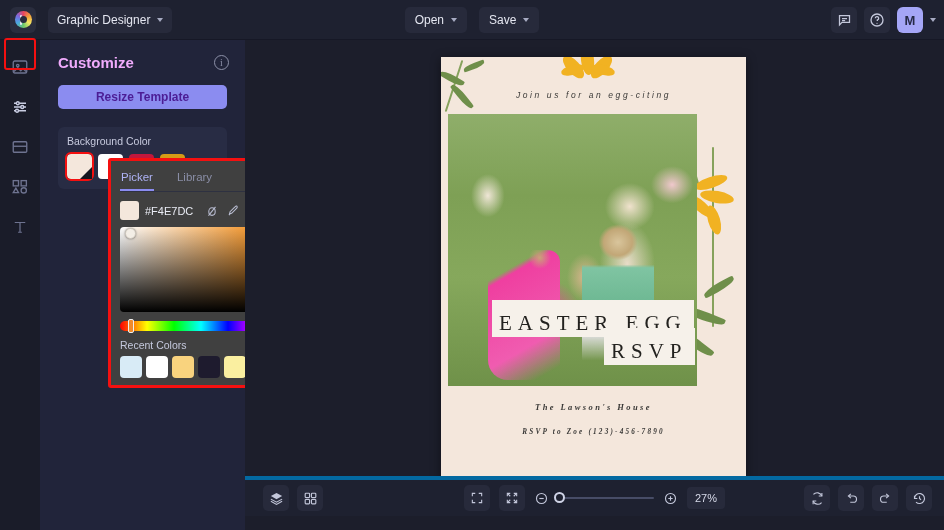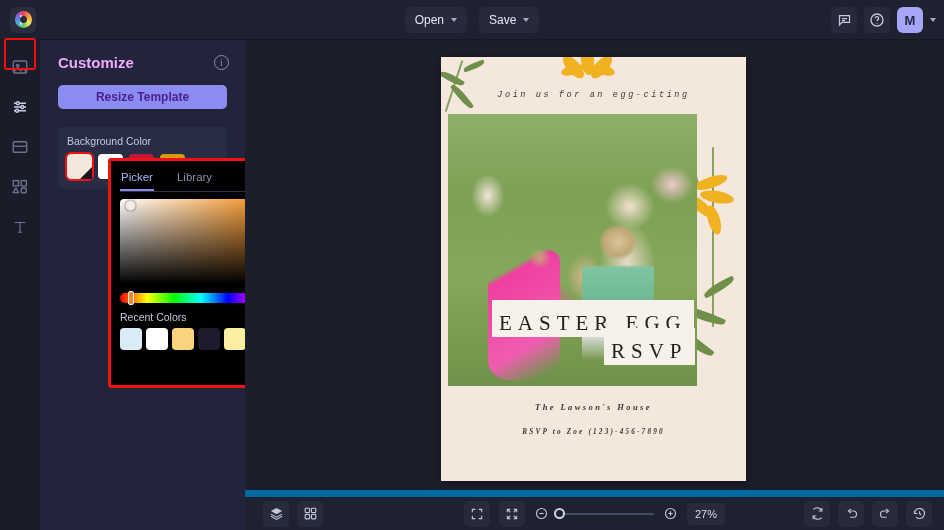--- a/index.html
+++ b/index.html
@@ -110,21 +110,21 @@
   .sw { width: 25px; height: 25px; border-radius: 4px; }
   .sw.sel { outline: 2.5px solid #f41010; outline-offset: 0px; position: relative; }
   .sw-tri {
     position: absolute; right: 0; bottom: 0; width: 0; height: 0;
     border-left: 12px solid transparent; border-bottom: 12px solid #15161f;
   }
 
   
   .picker {
     position: absolute; left: 108px; top: 158px; width: 186px; height: 230px;
-    background: #000000; border: 3px solid #f41010; border-radius: 3px;
+    background: #404040; border: 3px solid #f41010; border-radius: 3px;
     padding: 6px 9px 9px 9px;
   }
   .pk-tabs { display: flex; gap: 22px; border-bottom: 1px solid #2e3141; }
   .pk-tab { font-size: 11.5px; color: #8a8ea6; padding: 4px 1px 6px 1px; }
   .pk-tab.active { color: #aeb2f5; border-bottom: 2px solid #8b8cf0; }
   .pk-row { display: flex; align-items: center; gap: 6px; margin-top: 9px; }
   .pk-chip {
     width: 19px; height: 19px; border-radius: 3px; background: #f4e7dc;
   }
   .pk-hex { color: #e9ebf4; font-size: 11px; flex: 1; }
@@ -164,21 +164,21 @@
     box-shadow: 0 2px 10px rgba(0,0,0,.45);
   }
   
   .bot { position: absolute; pointer-events: none; }
   .petal { position: absolute; background: #f1b222; border-radius: 50% 50% 50% 50%; }
   .leaf  { position: absolute; background: #6f8f4a; border-radius: 60% 10% 60% 10%; }
   .stem  { position: absolute; background: #86a25c; border-radius: 2px; }
 
   .kicker {
     position: absolute; left: 0; right: 0; top: 33px; text-align: center;
-    font-family: Liberation Mono, monospace; font-style: italic;
+    font-family: Liberation Sans, sans-serif; font-style: italic;
     font-size: 8.5px; letter-spacing: 2.6px; color: #3b3a38; white-space: nowrap;
   }
   .photo {
     position: absolute; left: 7px; top: 57px; width: 249px; height: 272px;
     overflow: hidden;
     background:
       radial-gradient(ellipse 60px 50px at 38% 72%, #e8489a 0%, rgba(232,72,154,0) 62%),
       radial-gradient(ellipse 30px 40px at 55% 60%, #d8b58e 0%, rgba(216,181,142,0) 60%),
       radial-gradient(ellipse 46px 70px at 72% 55%, #e8dcc8 0%, rgba(232,220,200,0) 60%),
       radial-gradient(ellipse 40px 38px at 73% 34%, #f0e2cd 0%, rgba(240,226,205,0) 62%),
@@ -212,23 +212,23 @@
   .footer { position: absolute; left: 0; right: 0; top: 342px; text-align: center; }
   .ft-line {
     font-family: "Liberation Serif", serif; font-style: italic; font-weight: bold;
     font-size: 8.5px; letter-spacing: 2.4px; color: #3a3937; white-space: nowrap;
     line-height: 1.95;
   }
   .ft-rsvp { margin-top: 9px; font-size: 7.2px; letter-spacing: 2.2px; }
 
   
   .bottombar {
-    position: absolute; left: 245px; bottom: 0; right: 0; height: 40px;
+    position: absolute; left: 245px; bottom: 14px; right: 0; height: 40px;
     background: #1e2130; display: flex; align-items: center;
-    border-top: 7px solid #0369a1;
+    border-top: 4px solid #0369a1;
   }
   .bb-left { display: flex; gap: 8px; margin-left: 18px; }
   .bb-center {
     position: absolute; left: 0; right: 0; margin: 0 auto; width: 290px;
     display: flex; align-items: center; gap: 9px; justify-content: center;
   }
   .bb-right { position: absolute; right: 12px; display: flex; gap: 8px; }
   .zoom-track {
     width: 96px; height: 2px; background: #474c66; border-radius: 2px; position: relative;
   }
@@ -245,20 +245,24 @@
 </head>
 <body>
 
 <div class="app">
 
   <div class="topbar">
     <div class="logo">
       <div class="logo-ring">
         <div class="logo-bar"></div>
       </div>
+    </div>
+    <div class="title-chip">
+      <span>Graphic Designer</span>
+      <span class="caret"></span>
     </div>
 
     <div class="topbar-center">
       <div class="tb-btn">
         <span>Open</span>
         <span class="caret"></span>
       </div>
       <div class="tb-btn">
         <span>Save</span>
         <span class="caret"></span>
@@ -345,20 +349,47 @@
       </div>
     </div>
   </div>
 
   <div class="picker">
     <div class="pk-tabs">
       <div class="pk-tab active">Picker</div>
       <div class="pk-tab">Library</div>
     </div>
 
+    <div class="pk-row">
+      <div class="pk-chip"></div>
+      <div class="pk-hex">#F4E7DC</div>
+      <div class="pk-tool">
+        <svg width="14" height="14" viewBox="0 0 24 24" fill="none" stroke="currentColor" stroke-width="1.8">
+          <ellipse cx="12" cy="13" rx="5.5" ry="6.5"></ellipse>
+            <path d="M6 20L18 5"></path>
+        </svg>
+      </div>
+      <div class="pk-tool">
+        <svg width="14" height="14" viewBox="0 0 24 24" fill="none" stroke="currentColor" stroke-width="1.8">
+          <path d="M18.5 3.5a2.5 2.5 0 0 1 0 3.6l-8.8 8.8-3.6.9.9-3.6 8.8-8.8a2.5 2.5 0 0 1 2.7-.9z"></path>
+          <path d="M5 19l2-2"></path>
+        </svg>
+      </div>
+      <div class="pk-tool">
+        <svg width="14" height="14" viewBox="0 0 24 24" fill="none" stroke="currentColor" stroke-width="1.6">
+          <rect x="3.5" y="3.5" width="17" height="17"></rect>
+            <path d="M3.5 9h17M3.5 14.5h17M9 3.5v17M14.5 3.5v17"></path>
+        </svg>
+      </div>
+      <div class="pk-tool">
+        <svg width="14" height="14" viewBox="0 0 24 24" fill="none" stroke="currentColor" stroke-width="1.9">
+          <path d="M12 5v14M5 12h14"></path>
+        </svg>
+      </div>
+    </div>
 
     <div class="sv-box">
       <div class="sv-handle"></div>
     </div>
 
     <div class="hue-bar">
       <div class="hue-handle"></div>
     </div>
 
     <div class="recent-label">Recent Colors</div>

